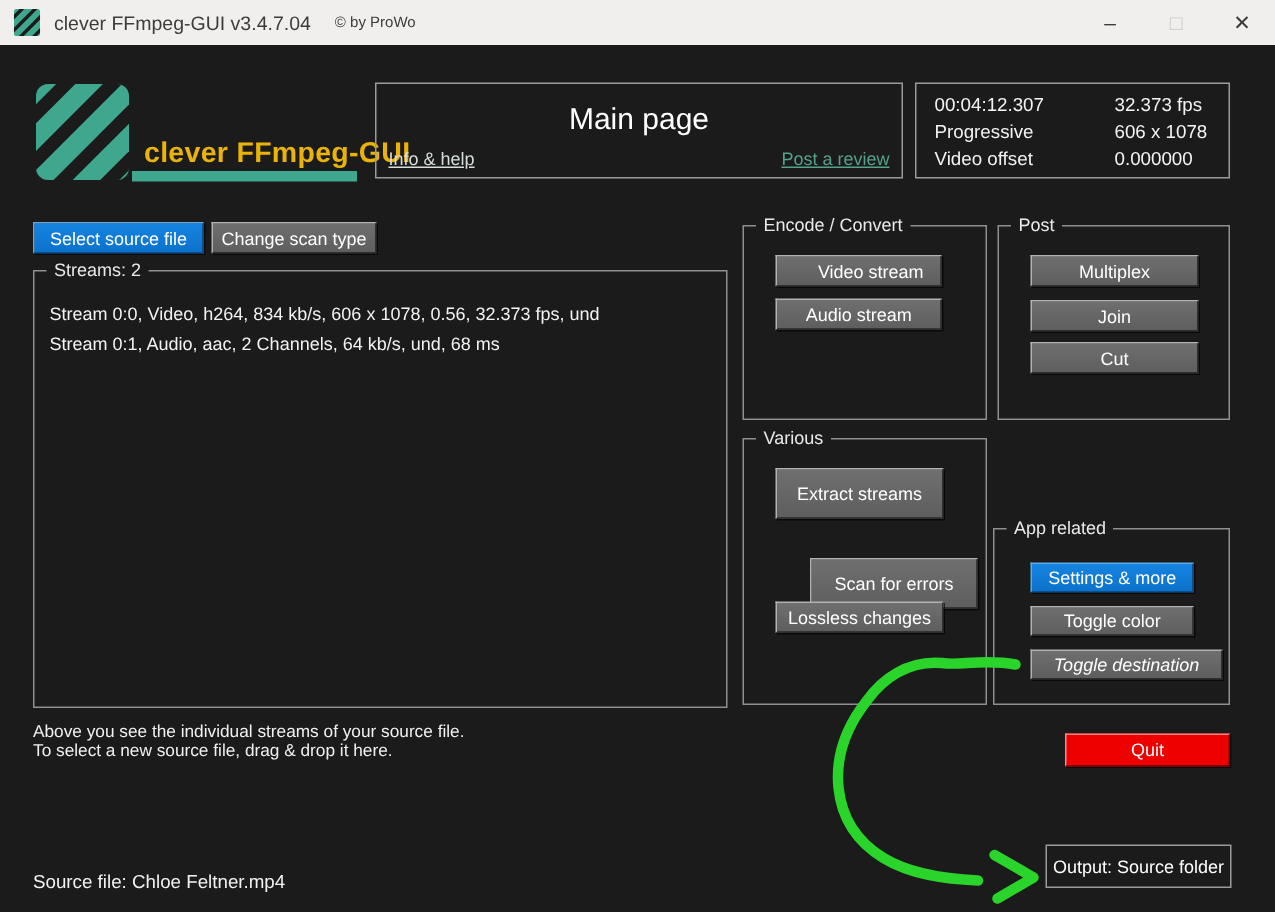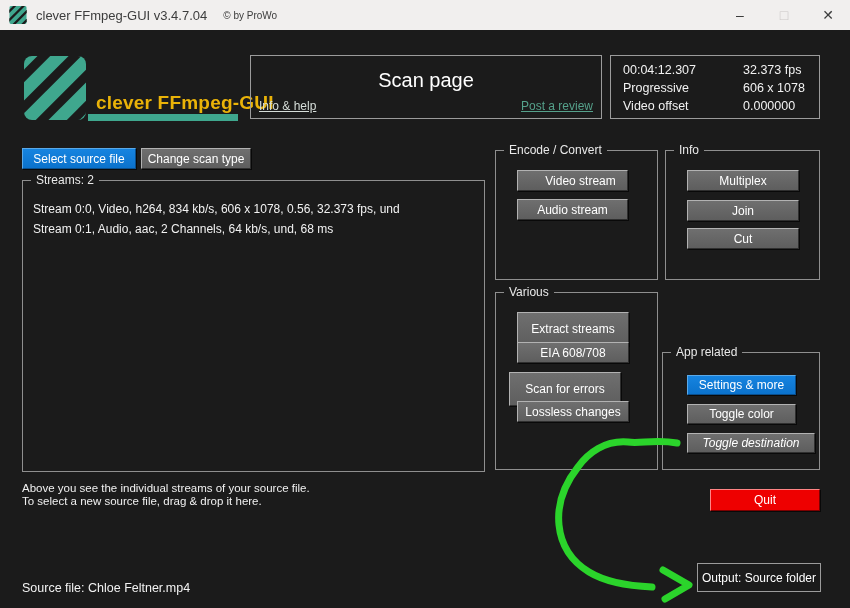--- a/index.html
+++ b/index.html
@@ -99,21 +99,21 @@
             <rect x="18" y="-30" width="9" height="130"></rect>
           <rect x="40" y="-30" width="9" height="130"></rect>
             <rect x="62" y="-30" width="9" height="130"></rect>
         </g>
       </g>
     </svg>
     <div class="logo-text">clever FFmpeg-GUI</div>
     <div class="logo-bar"></div>
 
     <div class="boxed mainpage-box">
-      <div class="page-title">Scan page</div>
+      <div class="page-title">Main page</div>
       <span class="link help">Info &amp; help</span>
       <span class="link review">Post a review</span>
     </div>
 
     <div class="boxed info-box">
       <div class="info-row">
         <span>00:04:12.307</span>
         <span class="info-right">32.373 fps</span>
       </div>
       <div class="info-row">
@@ -135,32 +135,31 @@
       <div class="stream-line">Stream 0:1, Audio, aac, 2 Channels, 64 kb/s, und, 68 ms</div>
     </div>
 
     <div class="groupbox" style="left:495px; top:120px; width:163px; height:130px;">
       <span class="legend">Encode / Convert</span>
     </div>
     <div class="btn" style="left:517px; top:140px; width:111px; height:21px;padding-left:16px;">Video stream</div>
     <div class="btn" style="left:517px; top:169px; width:111px; height:21px;">Audio stream</div>
 
     <div class="groupbox" style="left:665px; top:120px; width:155px; height:130px;">
-      <span class="legend">Info</span>
+      <span class="legend">Post</span>
     </div>
     <div class="btn" style="left:687px; top:140px; width:112px; height:21px;">Multiplex</div>
     <div class="btn" style="left:687px; top:170px; width:112px; height:21px;">Join</div>
     <div class="btn" style="left:687px; top:198px; width:112px; height:21px;">Cut</div>
 
     <div class="groupbox" style="left:495px; top:262px; width:163px; height:178px;">
       <span class="legend">Various</span>
     </div>
     <div class="btn" style="left:517px; top:282px; width:112px; height:34px;">Extract streams</div>
-    <div class="btn" style="left:517px; top:312px; width:112px; height:21px;">EIA 608/708</div>
-    <div class="btn" style="left:509px; top:342px; width:112px; height:34px;">Scan for errors</div>
+    <div class="btn" style="left:540px; top:342px; width:112px; height:34px;">Scan for errors</div>
     <div class="btn" style="left:517px; top:371px; width:112px; height:21px;">Lossless changes</div>
 
     <div class="groupbox" style="left:662px; top:322px; width:158px; height:118px;">
       <span class="legend">App related</span>
     </div>
     <div class="btn blue" style="left:687px; top:345px; width:109px; height:20px;">Settings &amp; more</div>
     <div class="btn" style="left:687px; top:374px; width:109px; height:20px;">Toggle color</div>
     <div class="btn" style="left:687px; top:403px; width:128px; height:20px;font-style:italic;">Toggle destination</div>
 
     <div class="hint" style="top:452px;">Above you see the individual streams of your source file.</div>

